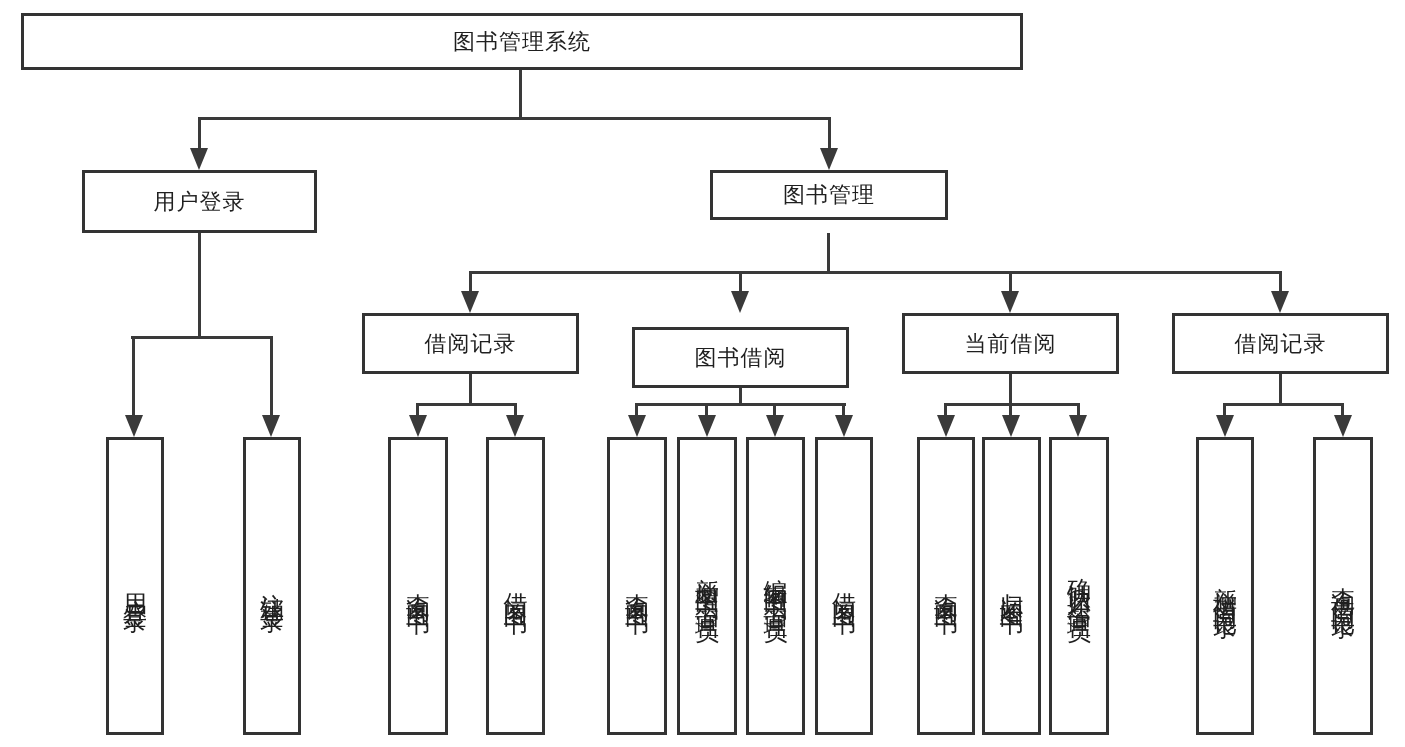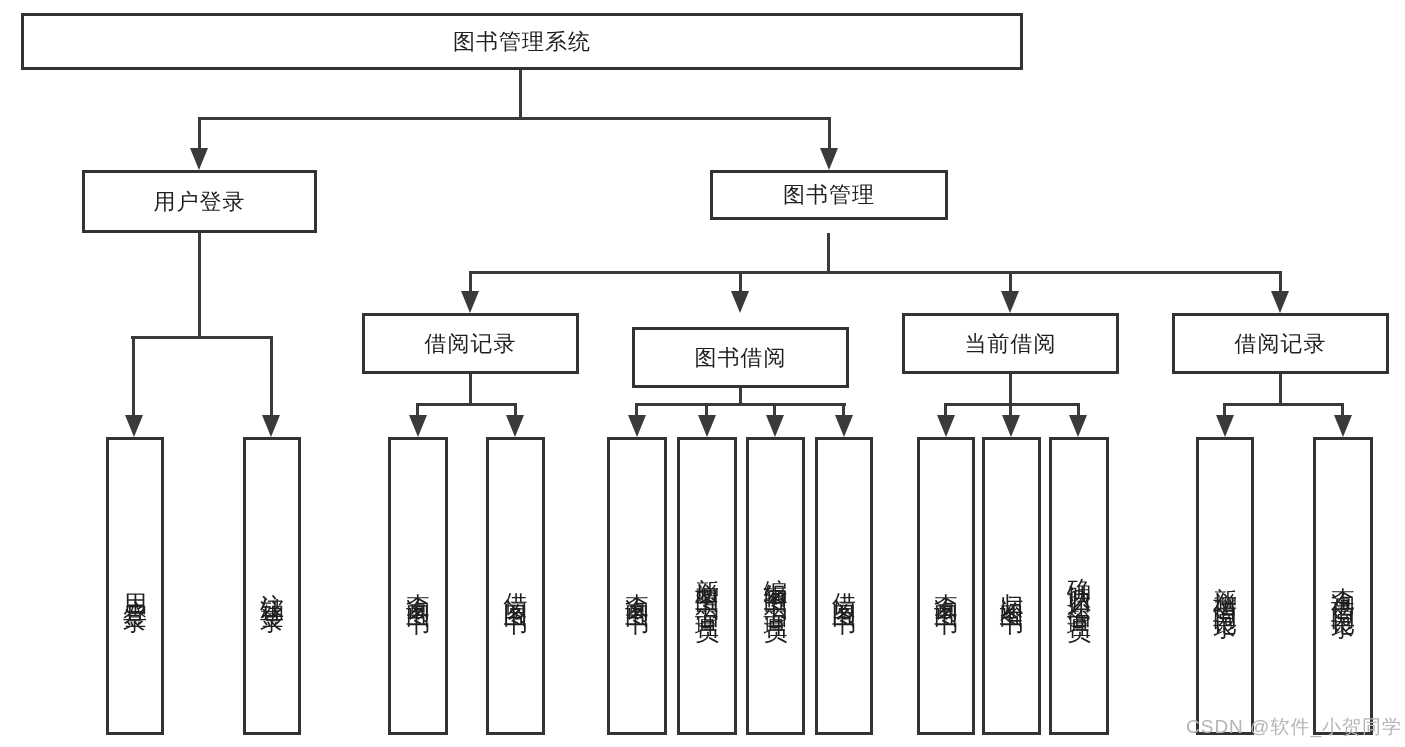--- a/index.html
+++ b/index.html
@@ -159,15 +159,14 @@
     <span>确认归还（管理员）</span>
   </div>
 
   <div class="leaf" style="left:1196px;width:58px">
     <span>新增借阅记录</span>
   </div>
   <div class="leaf" style="left:1313px;width:60px">
     <span>查询借阅记录</span>
   </div>
 
-  <div class="watermark">CSDN @软件_小贺同学</div>
 
 </div>
 
 </body></html>

